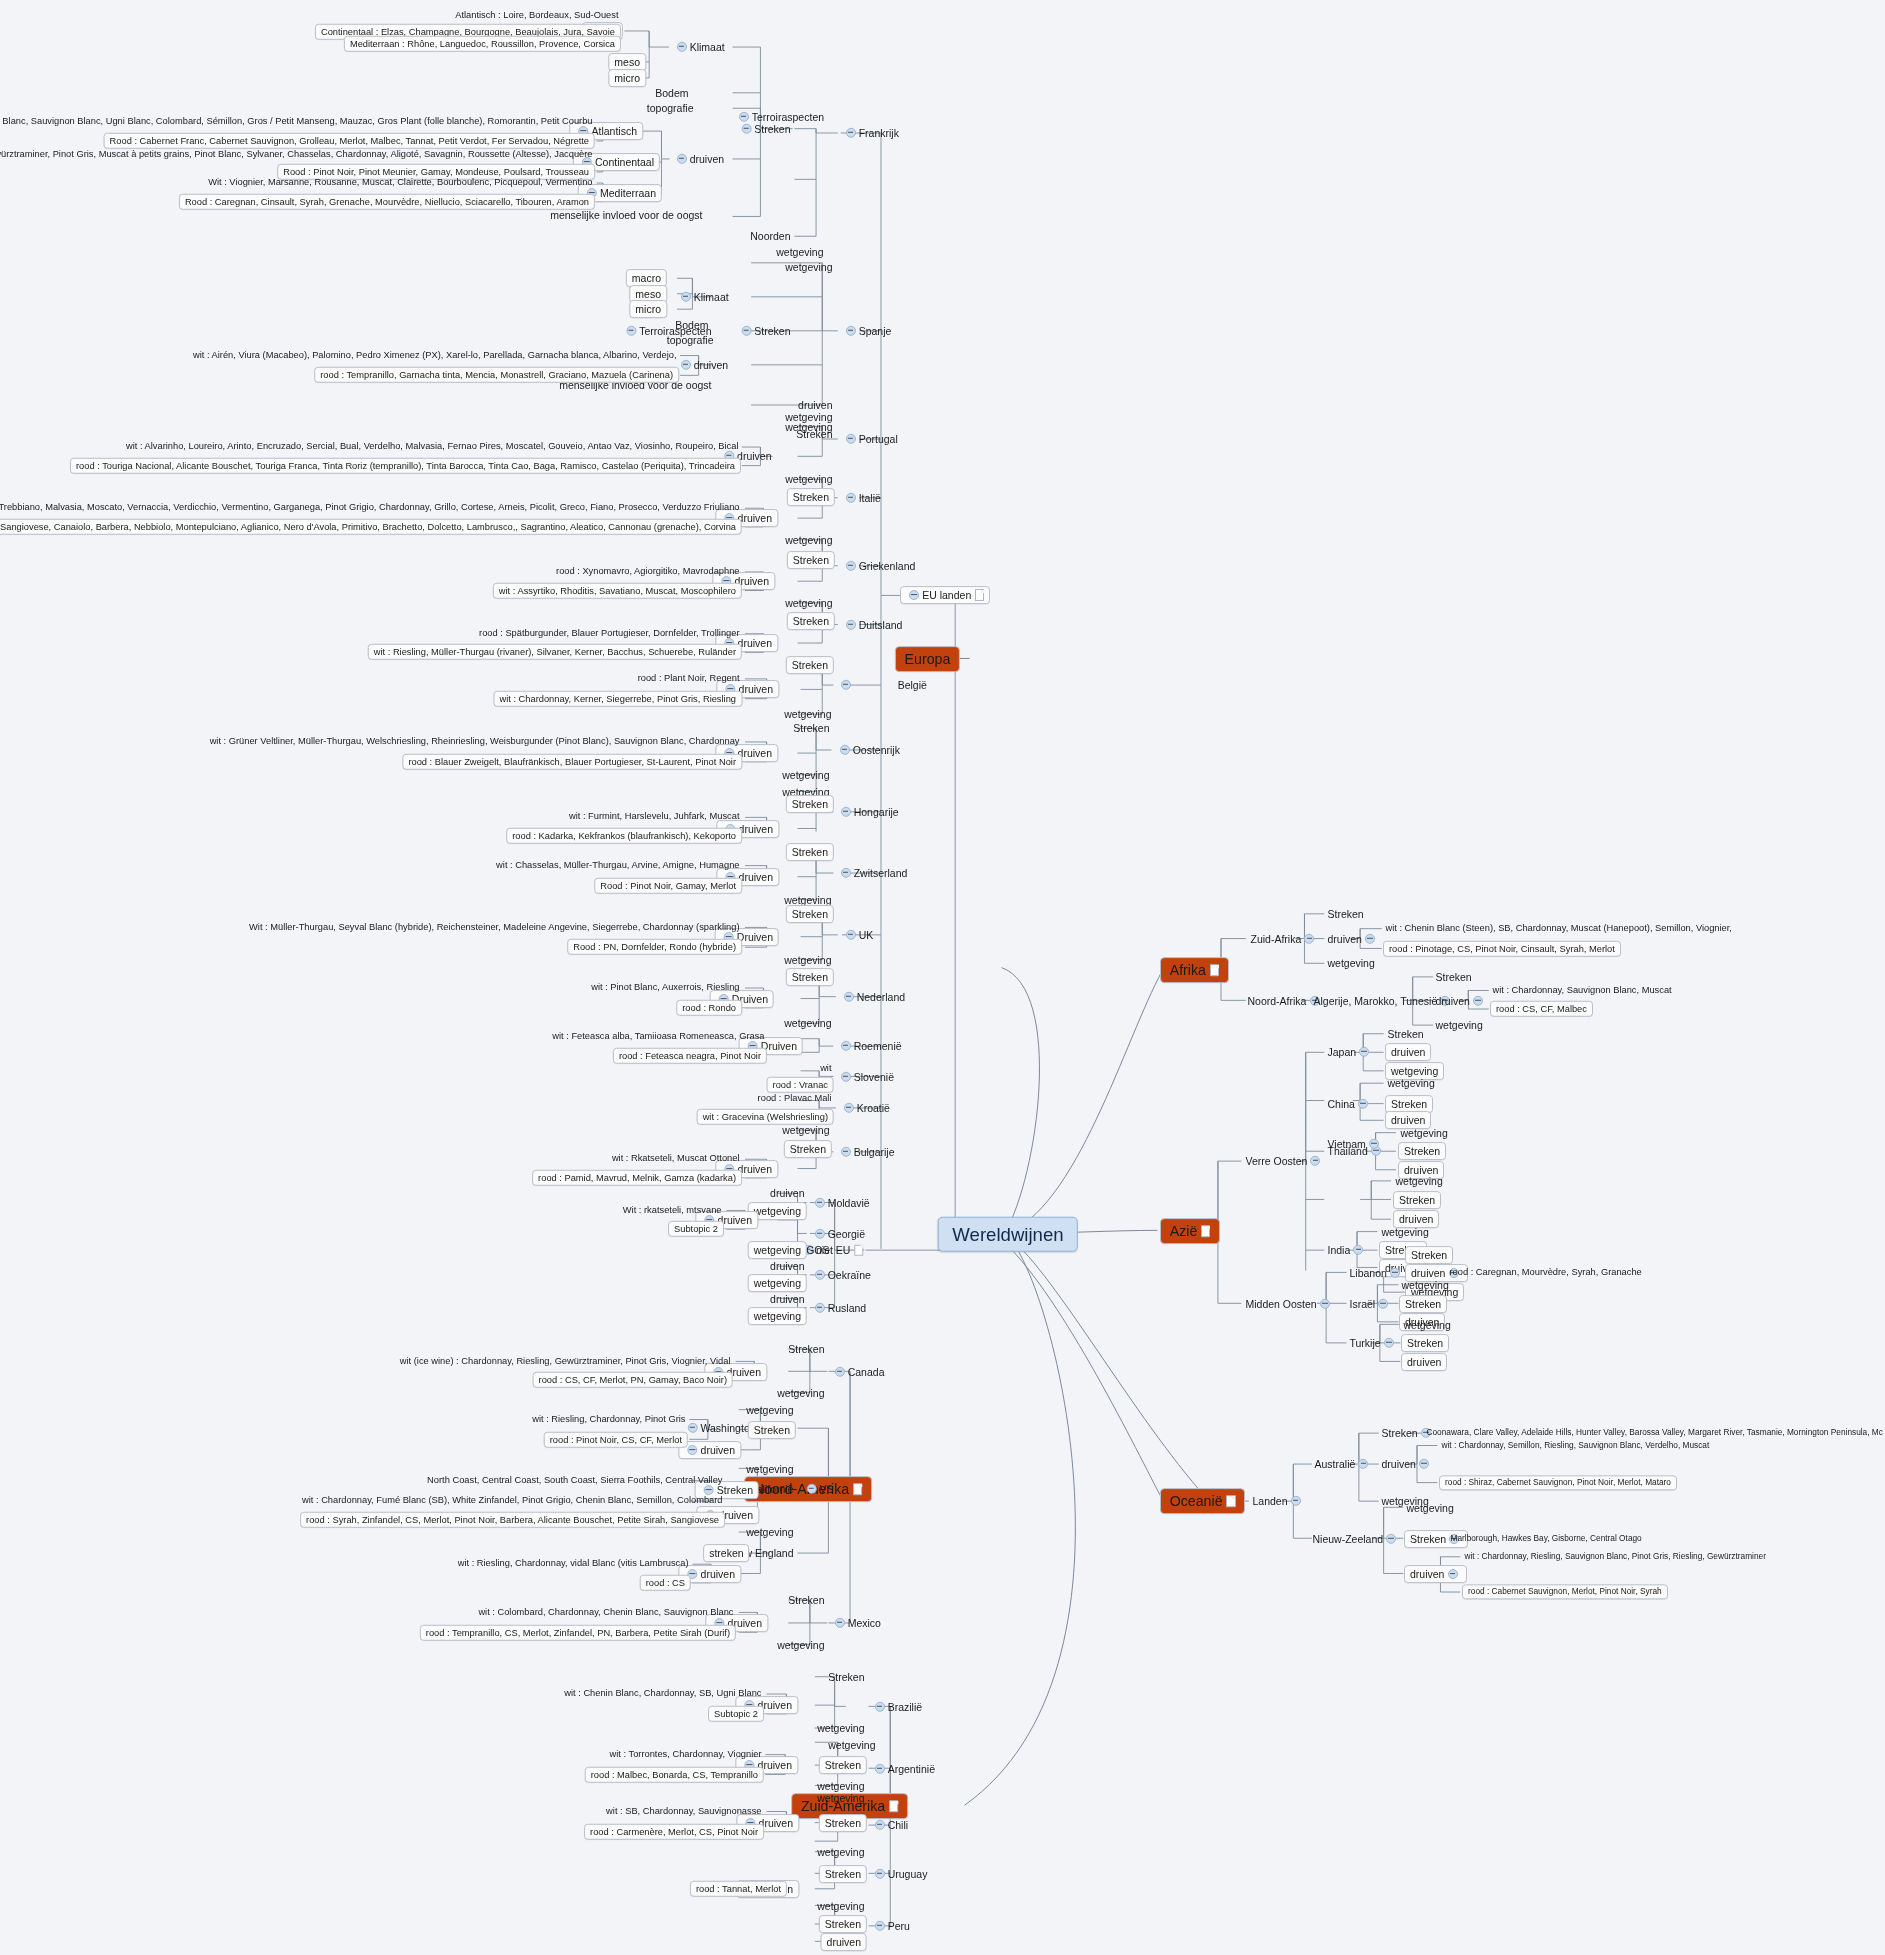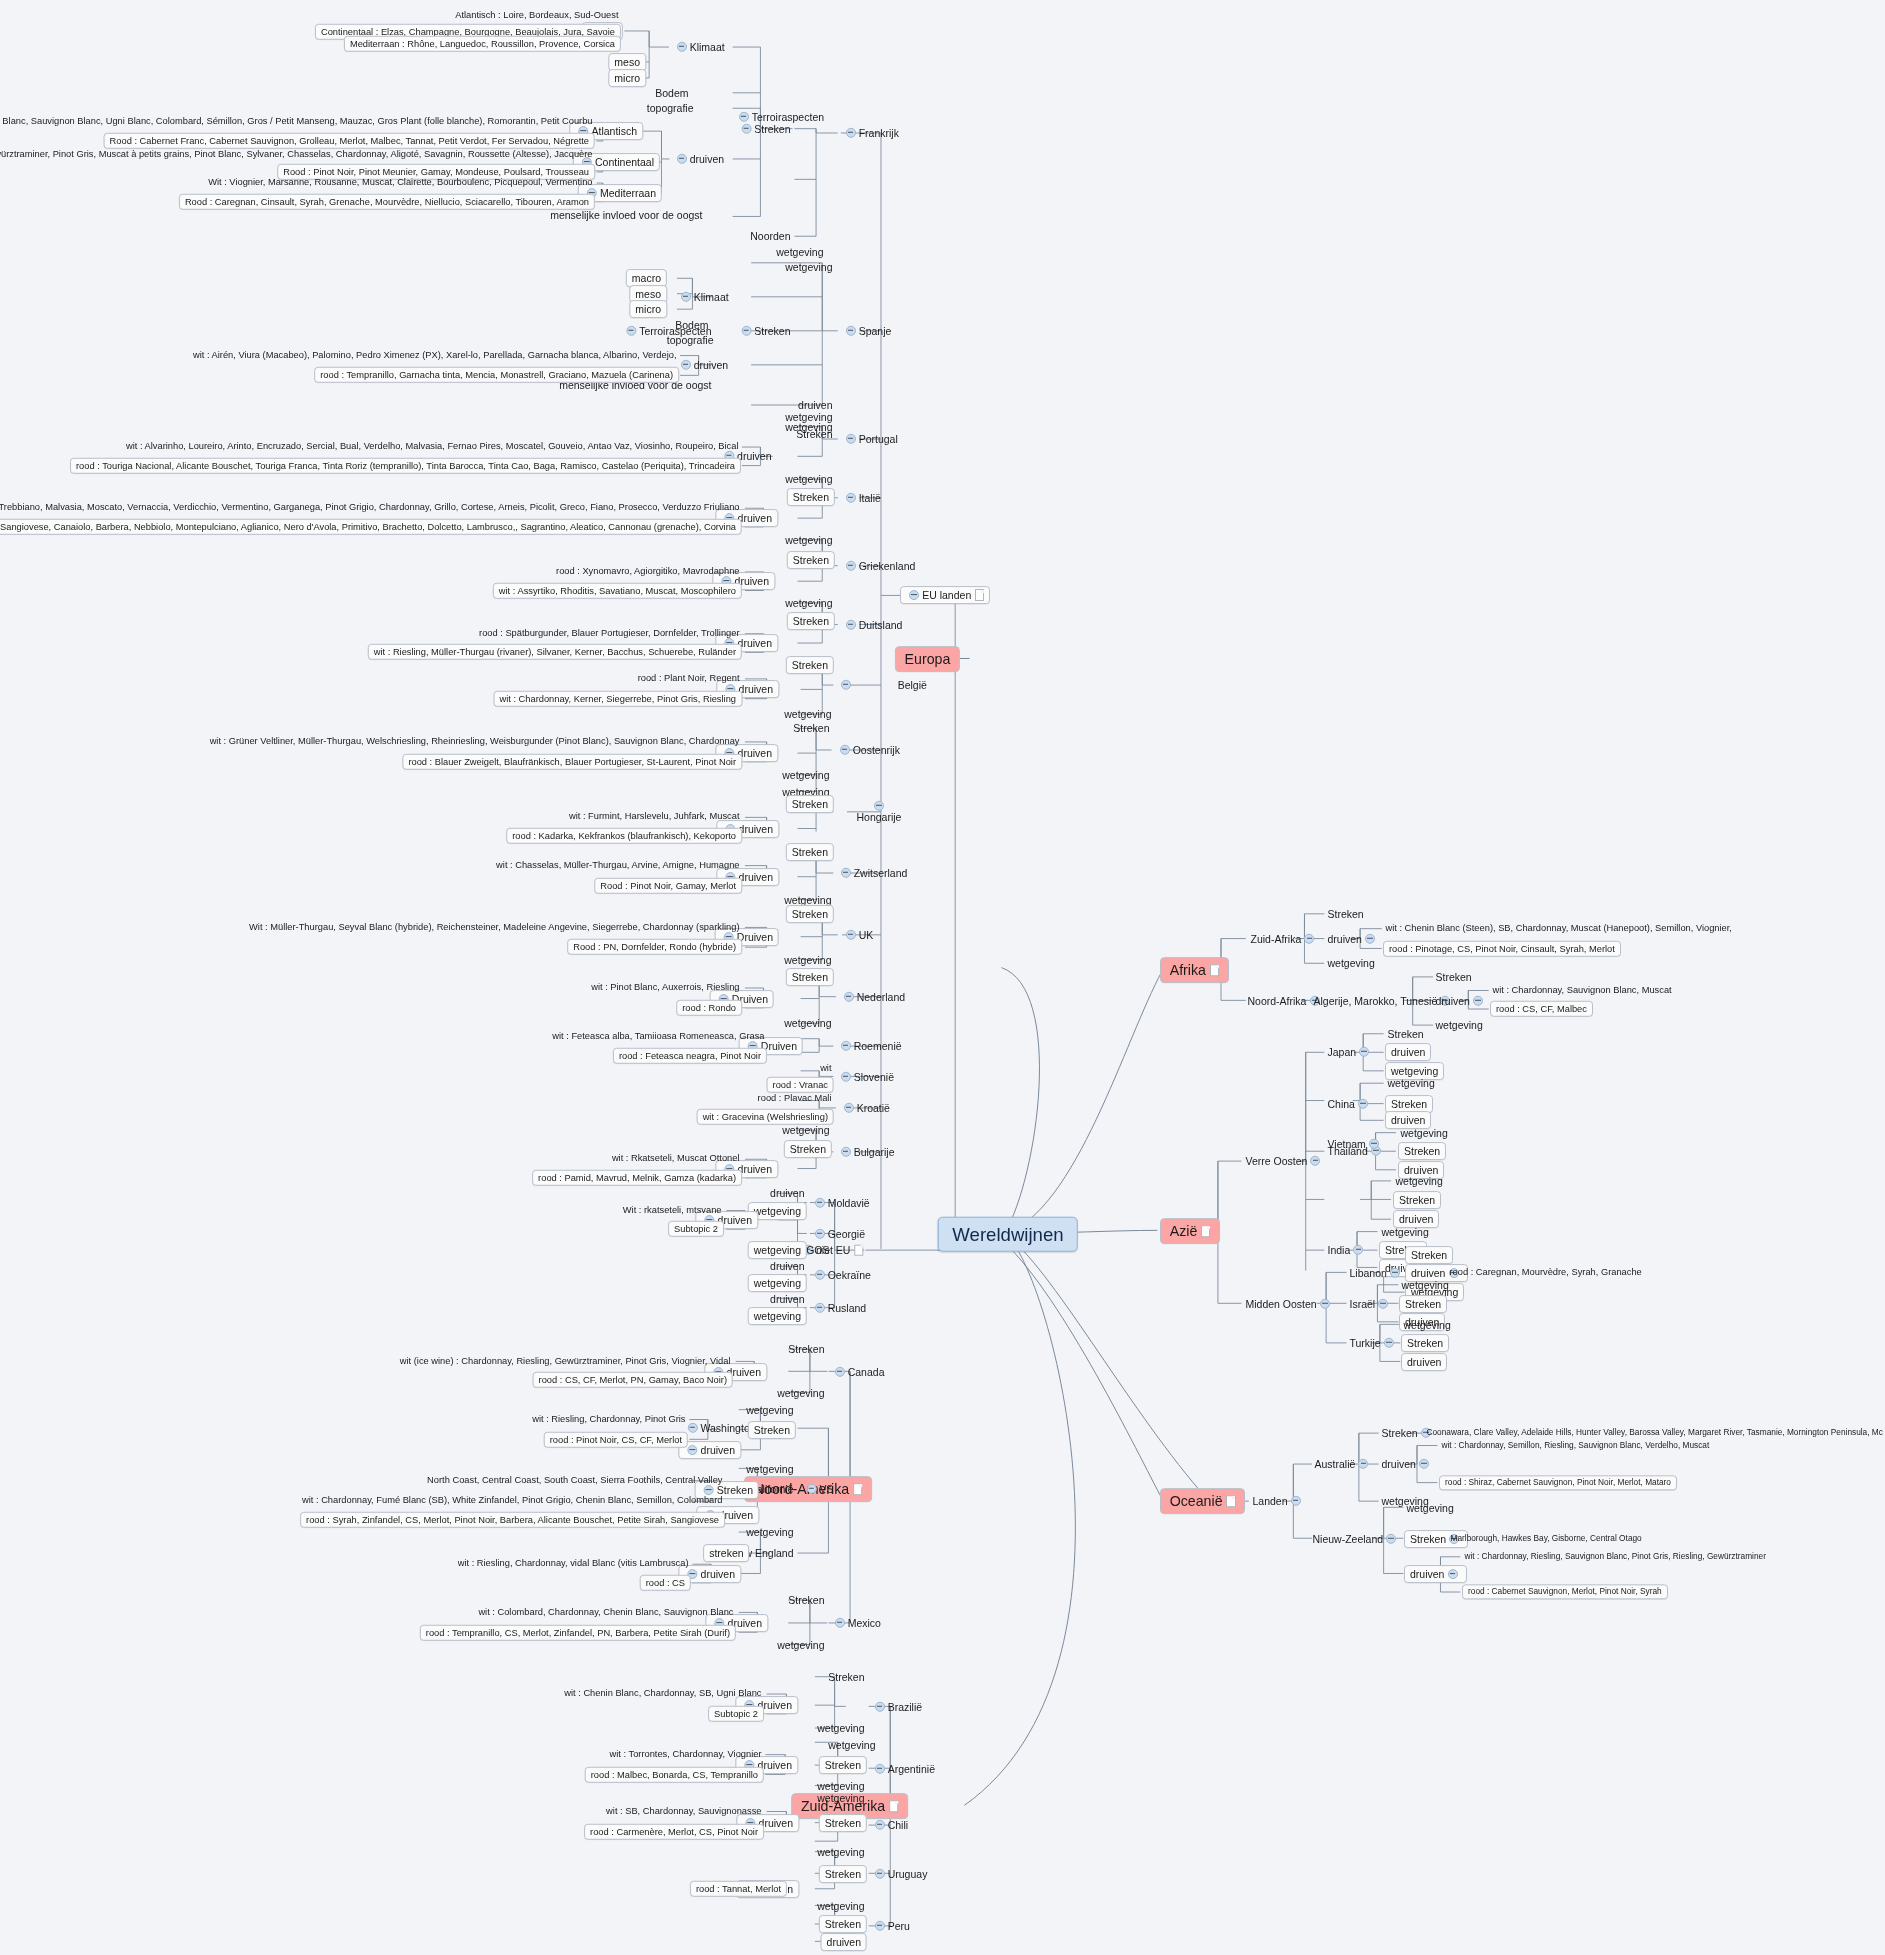--- a/index.html
+++ b/index.html
@@ -5,21 +5,21 @@
   html,body{margin:0;padding:0;background:#f2f4f8;}
   body{font-family:"Liberation Sans", sans-serif;color:#1b1b1b;}
   #stage{position:relative;width:1885px;height:1955px;background:#f2f4f8;overflow:hidden;}
   svg.links{position:absolute;left:0;top:0;width:1885px;height:1955px;pointer-events:none;}
   .node{position:absolute;white-space:nowrap;font-size:10.5px;line-height:1.15;
         color:#1b1b1b;transform:translateY(-50%);padding:1.2px 2.5px;}
   .node.boxed{border:0.6px solid #b9bfca;border-radius:3.7px;background:#fbfbfb;
         box-shadow:0 0.6px 0.6px rgba(0,0,0,.06);padding:1.9px 5px;}
   .node.root{font-size:18.6px;background:#cfe0f3;border:0.6px solid #8fb4da;border-radius:5px;
         padding:5.6px 13.6px;font-weight:400;color:#11294a;box-shadow:0 0.6px 1.2px rgba(0,0,0,.12);}
-  .node.branch{font-size:14.2px;background:#fca5a5;border:0.6px solid #b9bfca;border-radius:4.3px;
+  .node.branch{font-size:14.2px;background:#c2410c;border:0.6px solid #b9bfca;border-radius:4.3px;
         padding:3.7px 8.7px;}
   .node.small{font-size:9.3px;}
   .node.tiny{font-size:8.3px;}
   .toggle{display:inline-block;width:8px;height:8px;border-radius:50%;
         background:#cbdcee;border:0.6px solid #9bb6d2;position:relative;vertical-align:middle;
         margin:0 3.1px;flex:none;}
   .toggle:after{content:"";position:absolute;left:1.2px;right:1.2px;top:3.1px;height:0.6px;background:#456;}
   .row{display:flex;align-items:center;}
   .doc{display:inline-block;width:7.4px;height:9.3px;margin-left:3.7px;vertical-align:middle;
         border:0.6px solid #b0b6c0;background:#fff;border-radius:0.6px;position:relative;}
@@ -692,21 +692,21 @@
 <div class="node" style="left:832px;top:728px;transform:translate(-100%,-50%);">Streken</div>
 <div class="node" style="left:832px;top:775px;transform:translate(-100%,-50%);">wetgeving</div>
 <div class="node" style="left:832px;top:792px;transform:translate(-100%,-50%);">wetgeving</div>
 <div class="node row boxed" style="left:778px;top:753px;transform:translate(-100%,-50%);">
   <span class="toggle"></span>
   <span class="lbl">druiven</span>
 </div>
 <div class="node small" style="left:742px;top:742px;transform:translate(-100%,-50%);">wit : Grüner Veltliner, Müller-Thurgau, Welschriesling, Rheinriesling, Weisburgunder (Pinot Blanc), Sauvignon Blanc, Chardonnay</div>
 <div class="node small boxed" style="left:742px;top:762px;transform:translate(-100%,-50%);">rood : Blauer Zweigelt, Blaufränkisch, Blauer Portugieser, St-Laurent, Pinot Noir</div>
 
-<div class="node row" style="left:854px;top:812px;flex-direction:column;">
+<div class="node row" style="left:835px;top:812px;">
   <span class="toggle"></span>
   <span class="lbl">Hongarije</span>
 </div>
 <div class="node boxed" style="left:834px;top:804px;transform:translate(-100%,-50%);">Streken</div>
 <div class="node row boxed" style="left:779px;top:829px;transform:translate(-100%,-50%);">
   <span class="toggle"></span>
   <span class="lbl">druiven</span>
 </div>
 <div class="node small" style="left:742px;top:817px;transform:translate(-100%,-50%);">wit : Furmint, Harslevelu, Juhfark, Muscat</div>
 <div class="node small boxed" style="left:742px;top:836px;transform:translate(-100%,-50%);">rood : Kadarka, Kekfrankos (blaufrankisch), Kekoporto</div>

